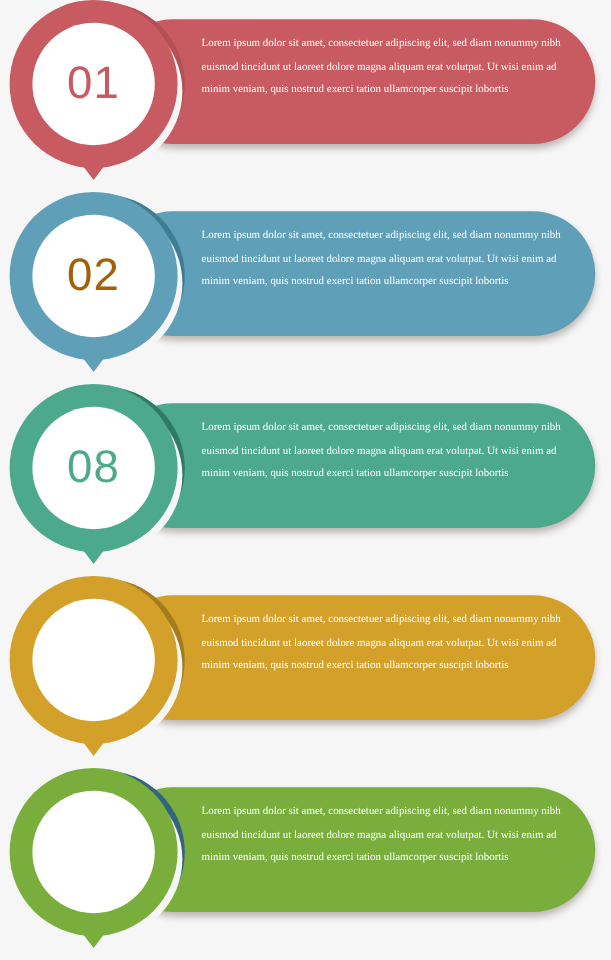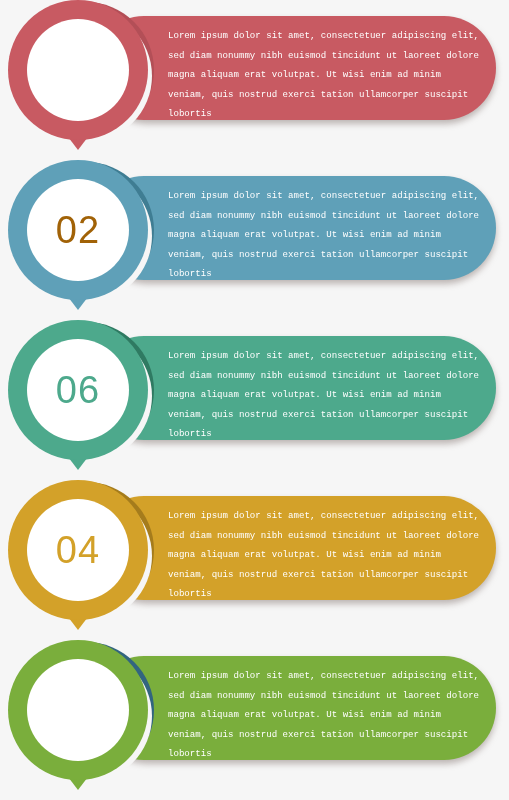--- a/index.html
+++ b/index.html
@@ -103,38 +103,39 @@
   }
 
   .banner-text {
     position: absolute;
     left: 168px;
     top: 26px;
     width: 312px;
     color: #ffffff;
     font-size: 9.1px;
     line-height: 19.5px;
-    font-family: Liberation Mono, monospace;
+    font-family: Liberation Serif, serif;
   }
 </style>
 </head>
 <body>
 
 <div id="infographic">
     <div class="step-row" style="top: 0px;">
       <div class="banner-shadow"></div>
       <div class="banner" style="background: rgb(200, 90, 98);"></div>
       <div class="pin-backdrop" style="background: rgb(179, 79, 87);"></div>
       <div class="pin-wrap">
         <svg class="pin-svg" viewBox="0 0 140 152">
           <path d="M 38 108 L 70 150 L 102 108 Z" fill="#c85a62"></path>
           <circle cx="70" cy="70" r="70" fill="#c85a62"></circle>
           <circle cx="70" cy="70" r="51" fill="#ffffff"></circle>
         </svg>
       </div>
+      <div class="pin-number" style="color: rgb(200, 90, 98);">01</div>
       <div class="banner-text">Lorem ipsum dolor sit amet, consectetuer adipiscing elit, sed diam nonummy nibh euismod tincidunt ut laoreet dolore magna aliquam erat volutpat. Ut wisi enim ad minim veniam, quis nostrud exerci tation ullamcorper suscipit lobortis</div>
     </div>
     <div class="step-row" style="top: 160px;">
       <div class="banner-shadow"></div>
       <div class="banner" style="background: rgb(95, 160, 184);"></div>
       <div class="pin-backdrop" style="background: rgb(63, 125, 147);"></div>
       <div class="pin-wrap">
         <svg class="pin-svg" viewBox="0 0 140 152">
           <path d="M 38 108 L 70 150 L 102 108 Z" fill="#5fa0b8"></path>
           <circle cx="70" cy="70" r="70" fill="#5fa0b8"></circle>
@@ -148,35 +149,34 @@
       <div class="banner-shadow"></div>
       <div class="banner" style="background: rgb(77, 169, 140);"></div>
       <div class="pin-backdrop" style="background: rgb(47, 122, 98);"></div>
       <div class="pin-wrap">
         <svg class="pin-svg" viewBox="0 0 140 152">
           <path d="M 38 108 L 70 150 L 102 108 Z" fill="#4da98c"></path>
           <circle cx="70" cy="70" r="70" fill="#4da98c"></circle>
           <circle cx="70" cy="70" r="51" fill="#ffffff"></circle>
         </svg>
       </div>
-      <div class="pin-number" style="color: rgb(77, 169, 140);">06</div>
+      <div class="pin-number" style="color: rgb(77, 169, 140);">08</div>
       <div class="banner-text">Lorem ipsum dolor sit amet, consectetuer adipiscing elit, sed diam nonummy nibh euismod tincidunt ut laoreet dolore magna aliquam erat volutpat. Ut wisi enim ad minim veniam, quis nostrud exerci tation ullamcorper suscipit lobortis</div>
     </div>
     <div class="step-row" style="top: 480px;">
       <div class="banner-shadow"></div>
       <div class="banner" style="background: rgb(211, 161, 41);"></div>
       <div class="pin-backdrop" style="background: rgb(165, 124, 28);"></div>
       <div class="pin-wrap">
         <svg class="pin-svg" viewBox="0 0 140 152">
           <path d="M 38 108 L 70 150 L 102 108 Z" fill="#d3a129"></path>
           <circle cx="70" cy="70" r="70" fill="#d3a129"></circle>
           <circle cx="70" cy="70" r="51" fill="#ffffff"></circle>
         </svg>
       </div>
-      <div class="pin-number" style="color: rgb(211, 161, 41);">04</div>
       <div class="banner-text">Lorem ipsum dolor sit amet, consectetuer adipiscing elit, sed diam nonummy nibh euismod tincidunt ut laoreet dolore magna aliquam erat volutpat. Ut wisi enim ad minim veniam, quis nostrud exerci tation ullamcorper suscipit lobortis</div>
     </div>
     <div class="step-row" style="top: 640px;">
       <div class="banner-shadow"></div>
       <div class="banner" style="background: rgb(122, 174, 60);"></div>
       <div class="pin-backdrop" style="background: rgb(50, 101, 127);"></div>
       <div class="pin-wrap">
         <svg class="pin-svg" viewBox="0 0 140 152">
           <path d="M 38 108 L 70 150 L 102 108 Z" fill="#7aae3c"></path>
           <circle cx="70" cy="70" r="70" fill="#7aae3c"></circle>

